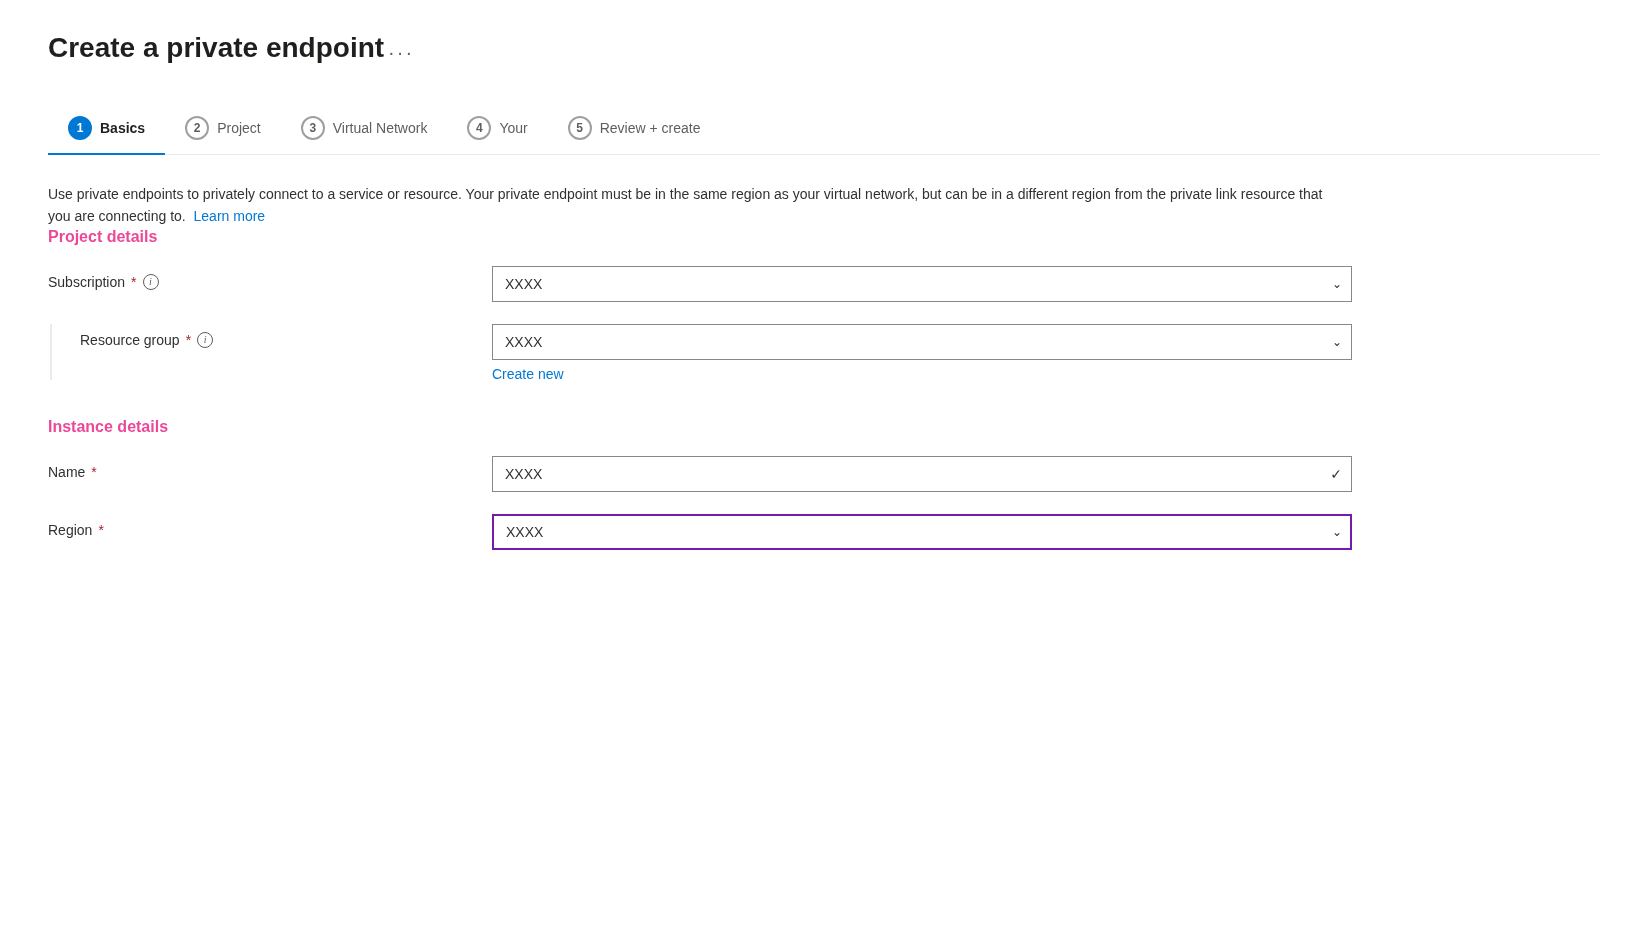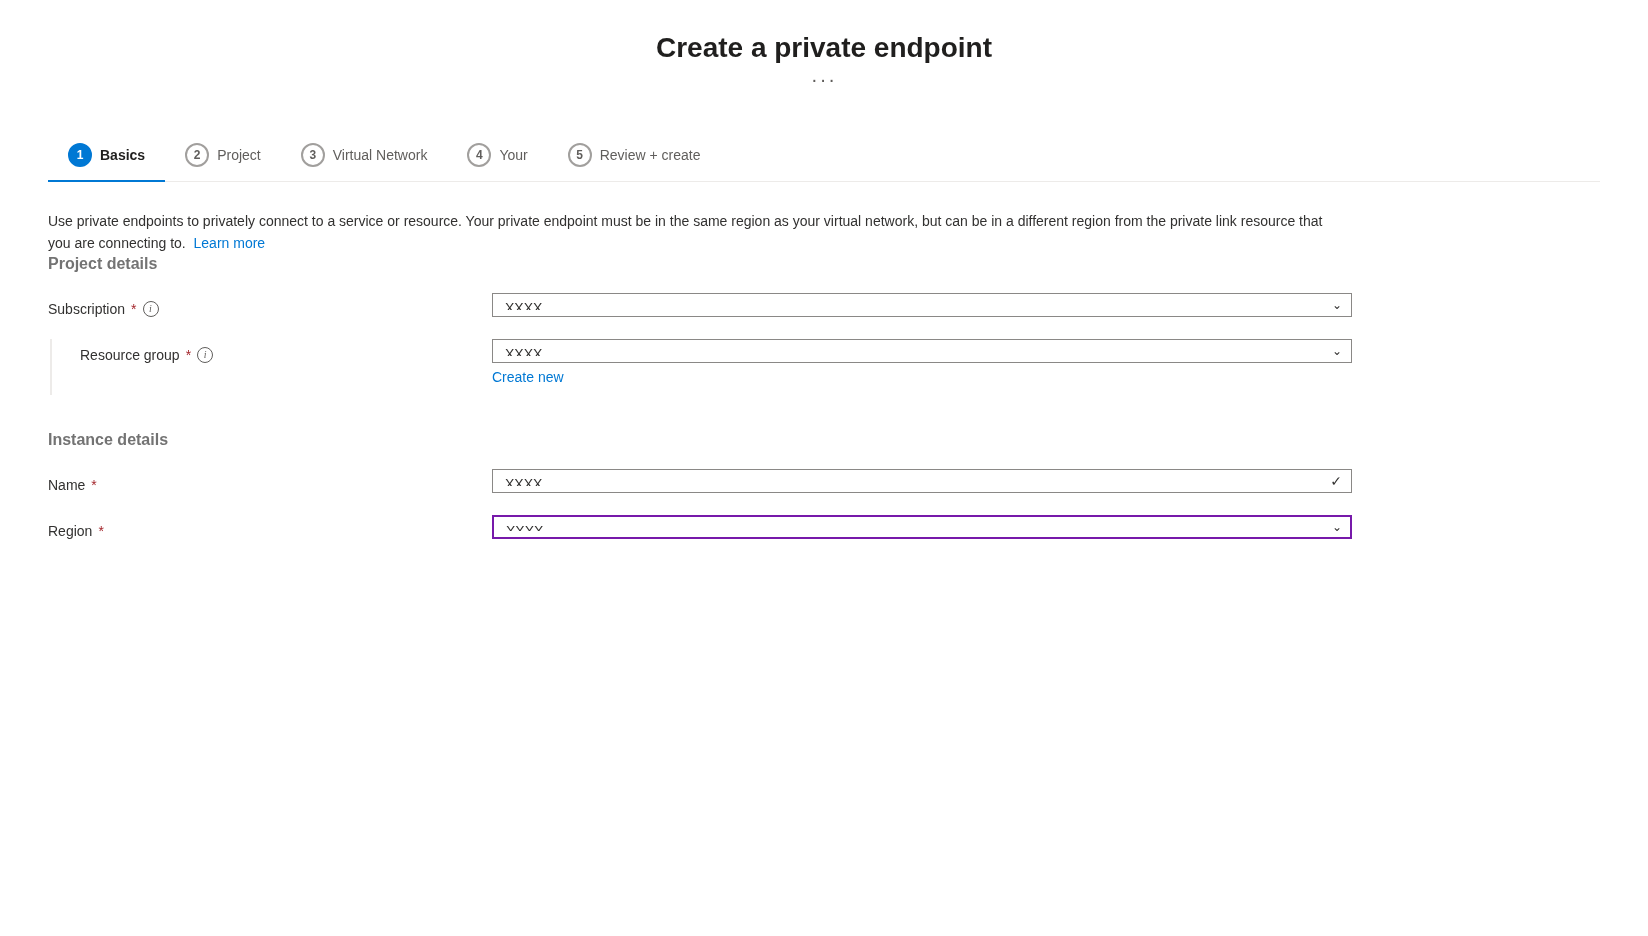--- a/index.html
+++ b/index.html
@@ -13,24 +13,23 @@
       background: #ffffff;
       color: #323130;
       font-size: 14px;
       padding: 32px 48px;
       min-height: 936px;
       width: 1648px;
     }
 
     .page-header {
       display: flex;
-      align-items: center;
+      align-items: flex-end;
       gap: 4px;
       margin-bottom: 40px;
-      flex-direction: column;
     }
 
     .page-title {
       font-size: 28px;
       font-weight: 600;
       color: #201f1e;
     }
 
     .more-icon {
       font-size: 20px;
@@ -104,21 +103,21 @@
 
     .learn-more-link {
       color: #0078d4;
       text-decoration: none;
       cursor: pointer;
     }
 
     .section-title {
       font-size: 16px;
       font-weight: 600;
-      color: #737373;
+      color: #ec4899;
       margin-bottom: 20px;
     }
 
     .form-section {
       margin-bottom: 36px;
     }
 
     .form-row {
       display: flex;
       align-items: flex-start;
@@ -168,21 +167,21 @@
     .dropdown {
       width: 100%;
       border: 1px solid #8a8886;
       padding: 6px 36px 6px 12px;
       font-size: 14px;
       color: #323130;
       background: #ffffff;
       appearance: none;
       cursor: pointer;
       position: relative;
-      height: 24px;
+      height: 36px;
       outline: none;
     }
 
     .dropdown-wrapper {
       position: relative;
       width: 100%;
     }
 
     .dropdown-wrapper .chevron-icon {
       position: absolute;

